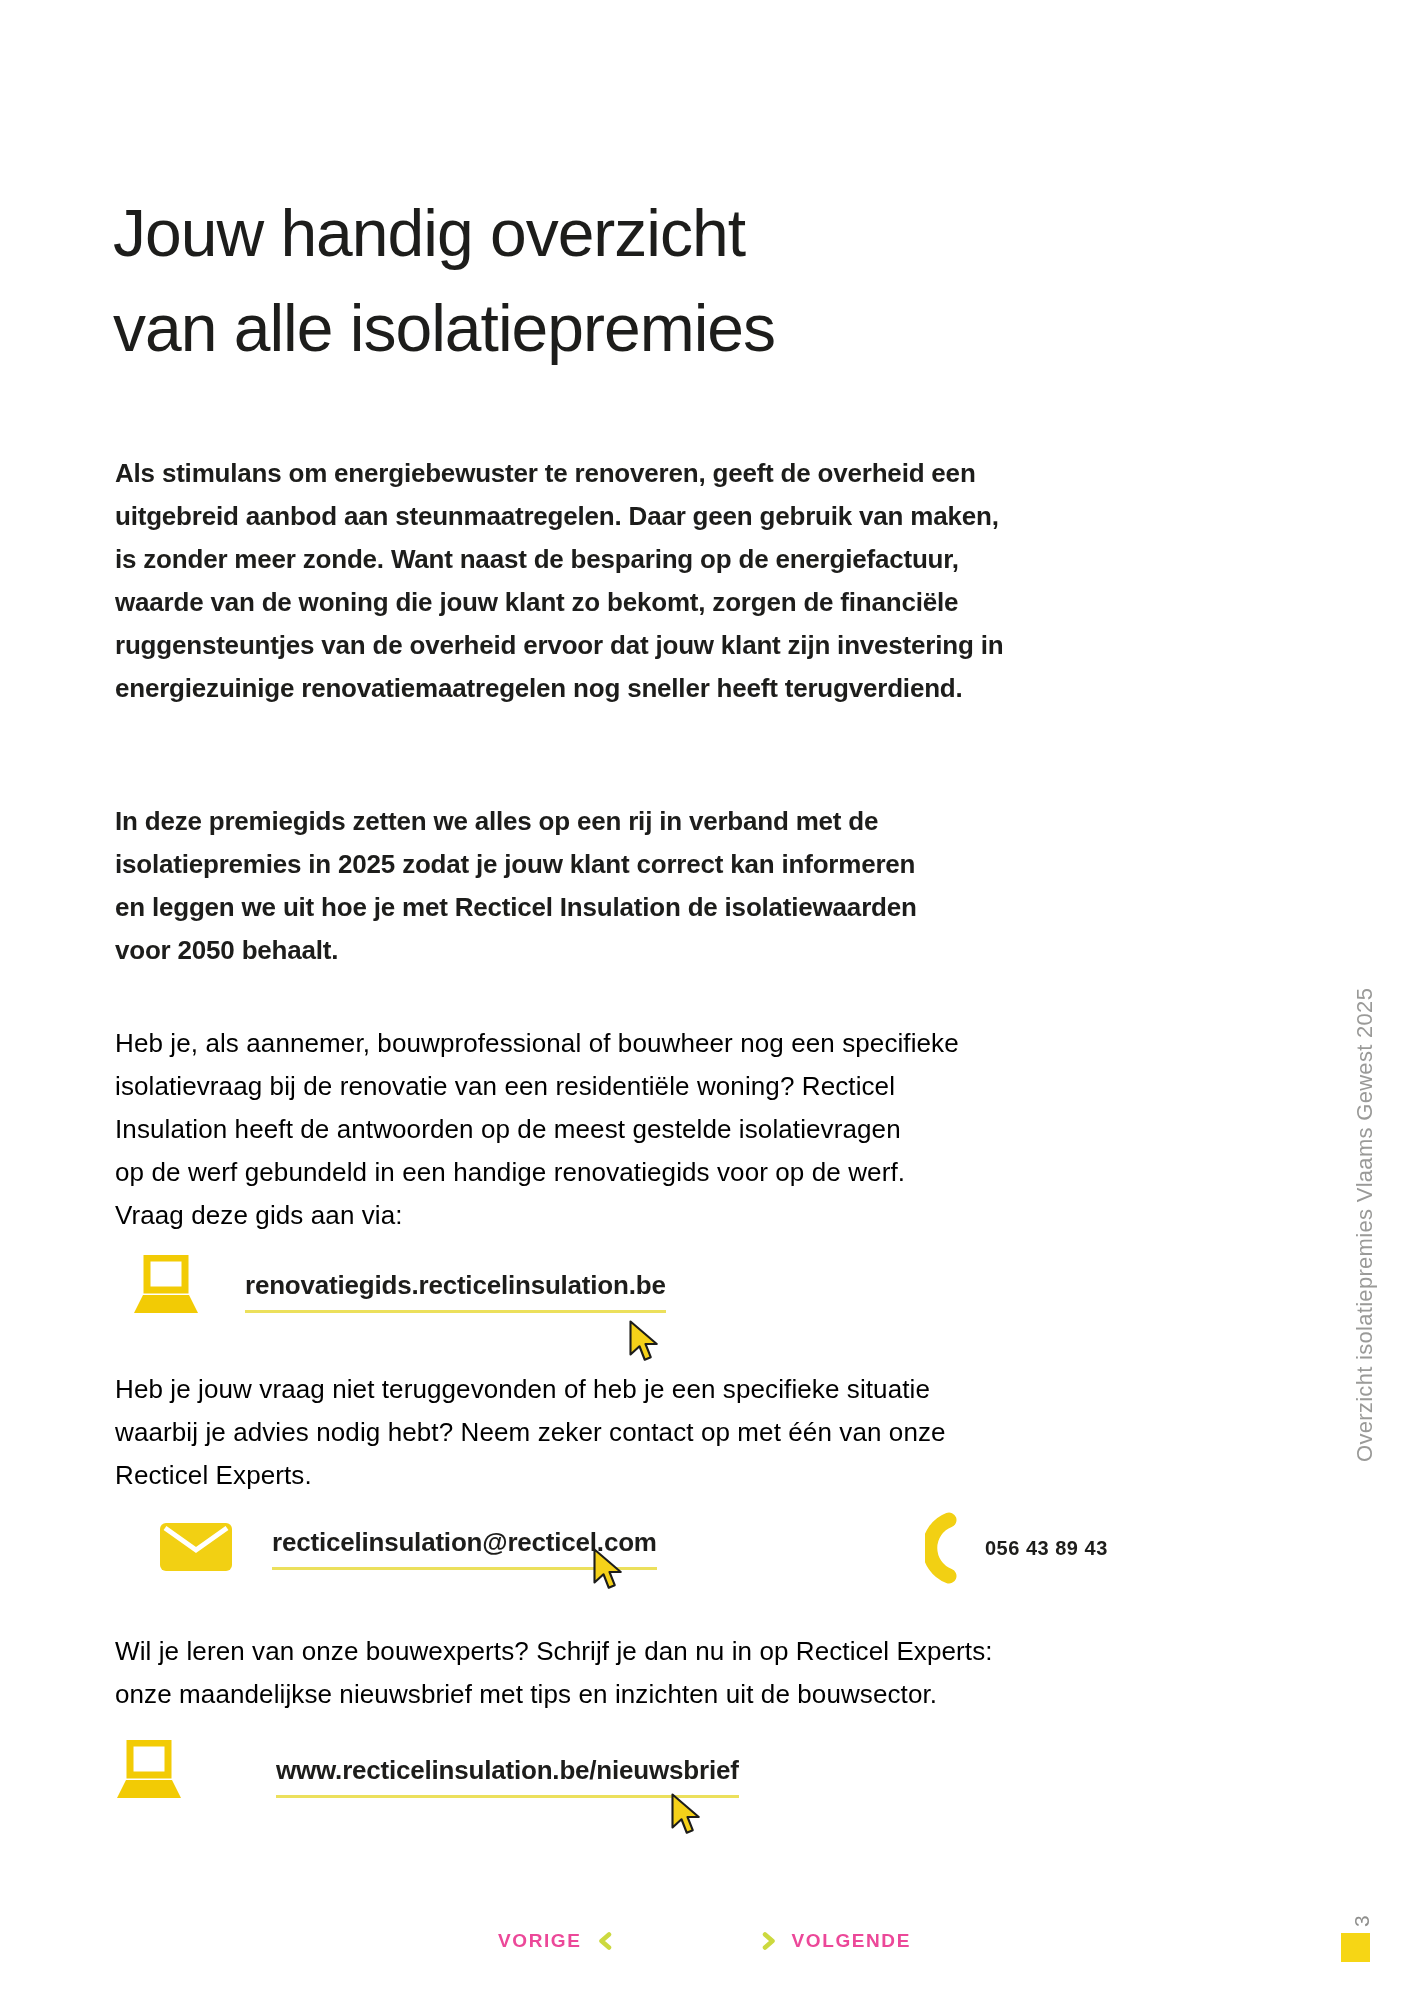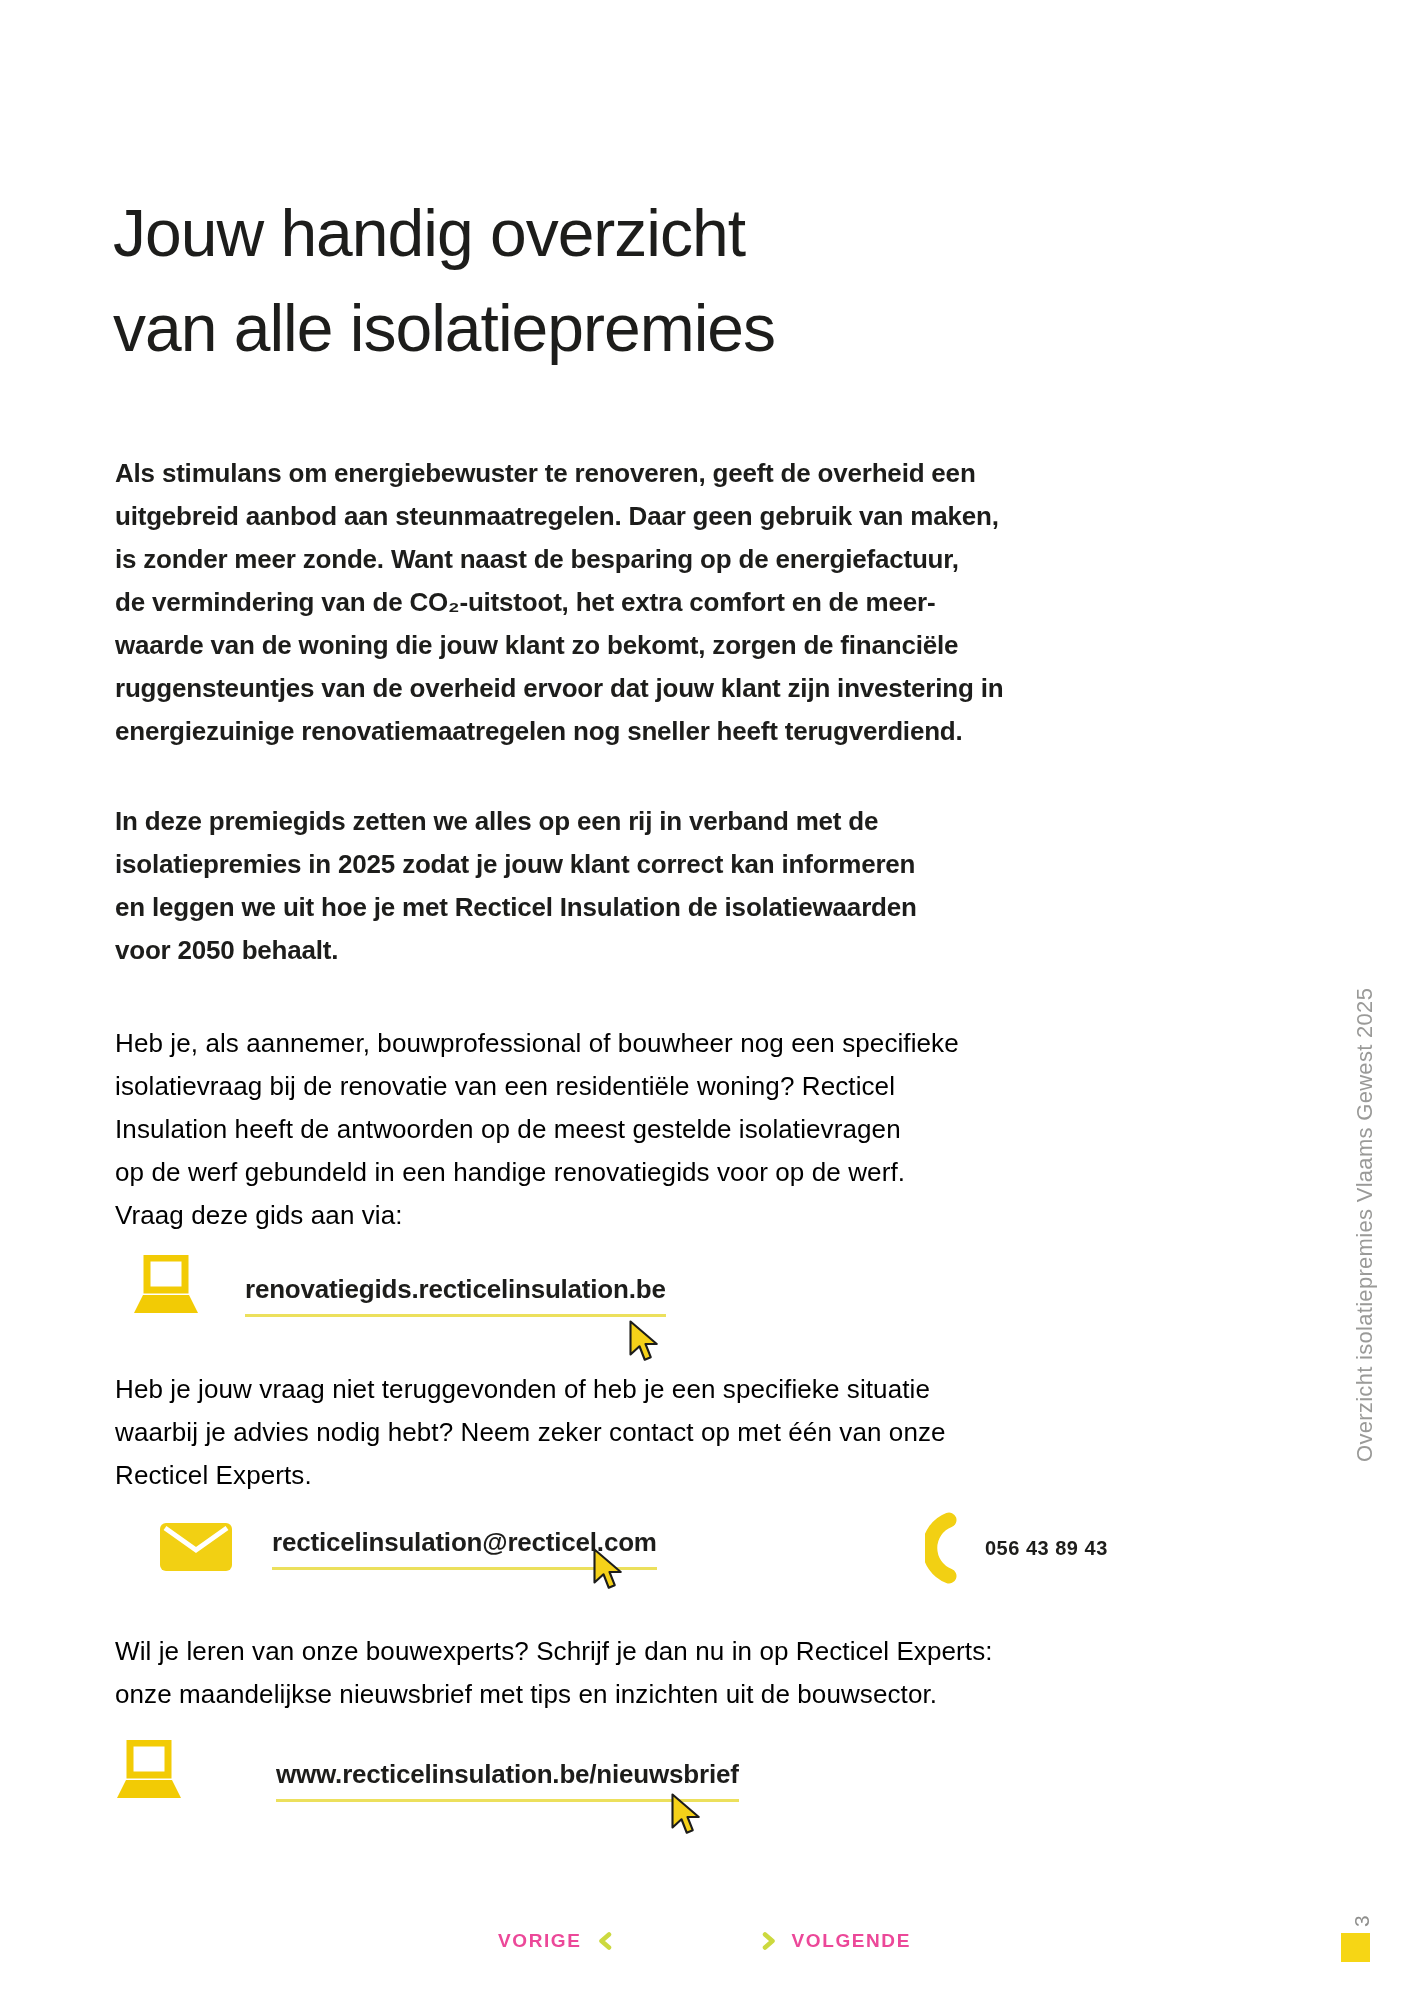--- a/index.html
+++ b/index.html
@@ -18,21 +18,21 @@
     letter-spacing:-1px;color:#1d1d1b;white-space:nowrap;
   }
   .para{position:absolute;left:115px;font-size:26px;line-height:43px;white-space:nowrap;}
   .para.bold{font-weight:700;letter-spacing:-0.2px;}
   .para.book{font-weight:400;letter-spacing:0.1px;color:#000000;}
   .p1{top:452px;}
   .p2{top:800px;}
   .p3{top:1022px;}
   .p4{top:1368px;}
   .p5{top:1630px;}
-  .link-row{position:absolute;display:flex;align-items:flex-end;}
+  .link-row{position:absolute;display:flex;align-items:center;}
   .row-link1{left:133px;top:1255px;}
   .row-link2{left:116px;top:1740px;gap:48px;}
   .link-icon{flex:0 0 auto;}
   .link-label{
     margin-left:46px;margin-top:10px;
     font-size:26px;font-weight:700;letter-spacing:-0.2px;
     padding-bottom:9px;border-bottom:3px solid #ece05c;
     white-space:nowrap;cursor:pointer;
   }
   .contact-row{position:absolute;left:160px;top:1523px;display:flex;align-items:flex-start;}
@@ -69,21 +69,20 @@
 
   <h1 class="title" style="margin:0;">
     <div>Jouw handig overzicht</div>
     <div>van alle isolatiepremies</div>
   </h1>
 
   <div class="para bold p1">
     <div>Als stimulans om energiebewuster te renoveren, geeft de overheid een</div>
     <div>uitgebreid aanbod aan steunmaatregelen. Daar geen gebruik van maken,</div>
     <div>is zonder meer zonde. Want naast de besparing op de energiefactuur,</div>
-    <div>de vermindering van de CO₂-uitstoot, het extra comfort en de meer-</div>
     <div>waarde van de woning die jouw klant zo bekomt, zorgen de financiële</div>
     <div>ruggensteuntjes van de overheid ervoor dat jouw klant zijn investering in</div>
     <div>energiezuinige renovatiemaatregelen nog sneller heeft terugverdiend.</div>
   </div>
 
   <div class="para bold p2">
     <div>In deze premiegids zetten we alles op een rij in verband met de</div>
     <div>isolatiepremies in 2025 zodat je jouw klant correct kan informeren</div>
     <div>en leggen we uit hoe je met Recticel Insulation de isolatiewaarden</div>
     <div>voor 2050 behaalt.</div>

